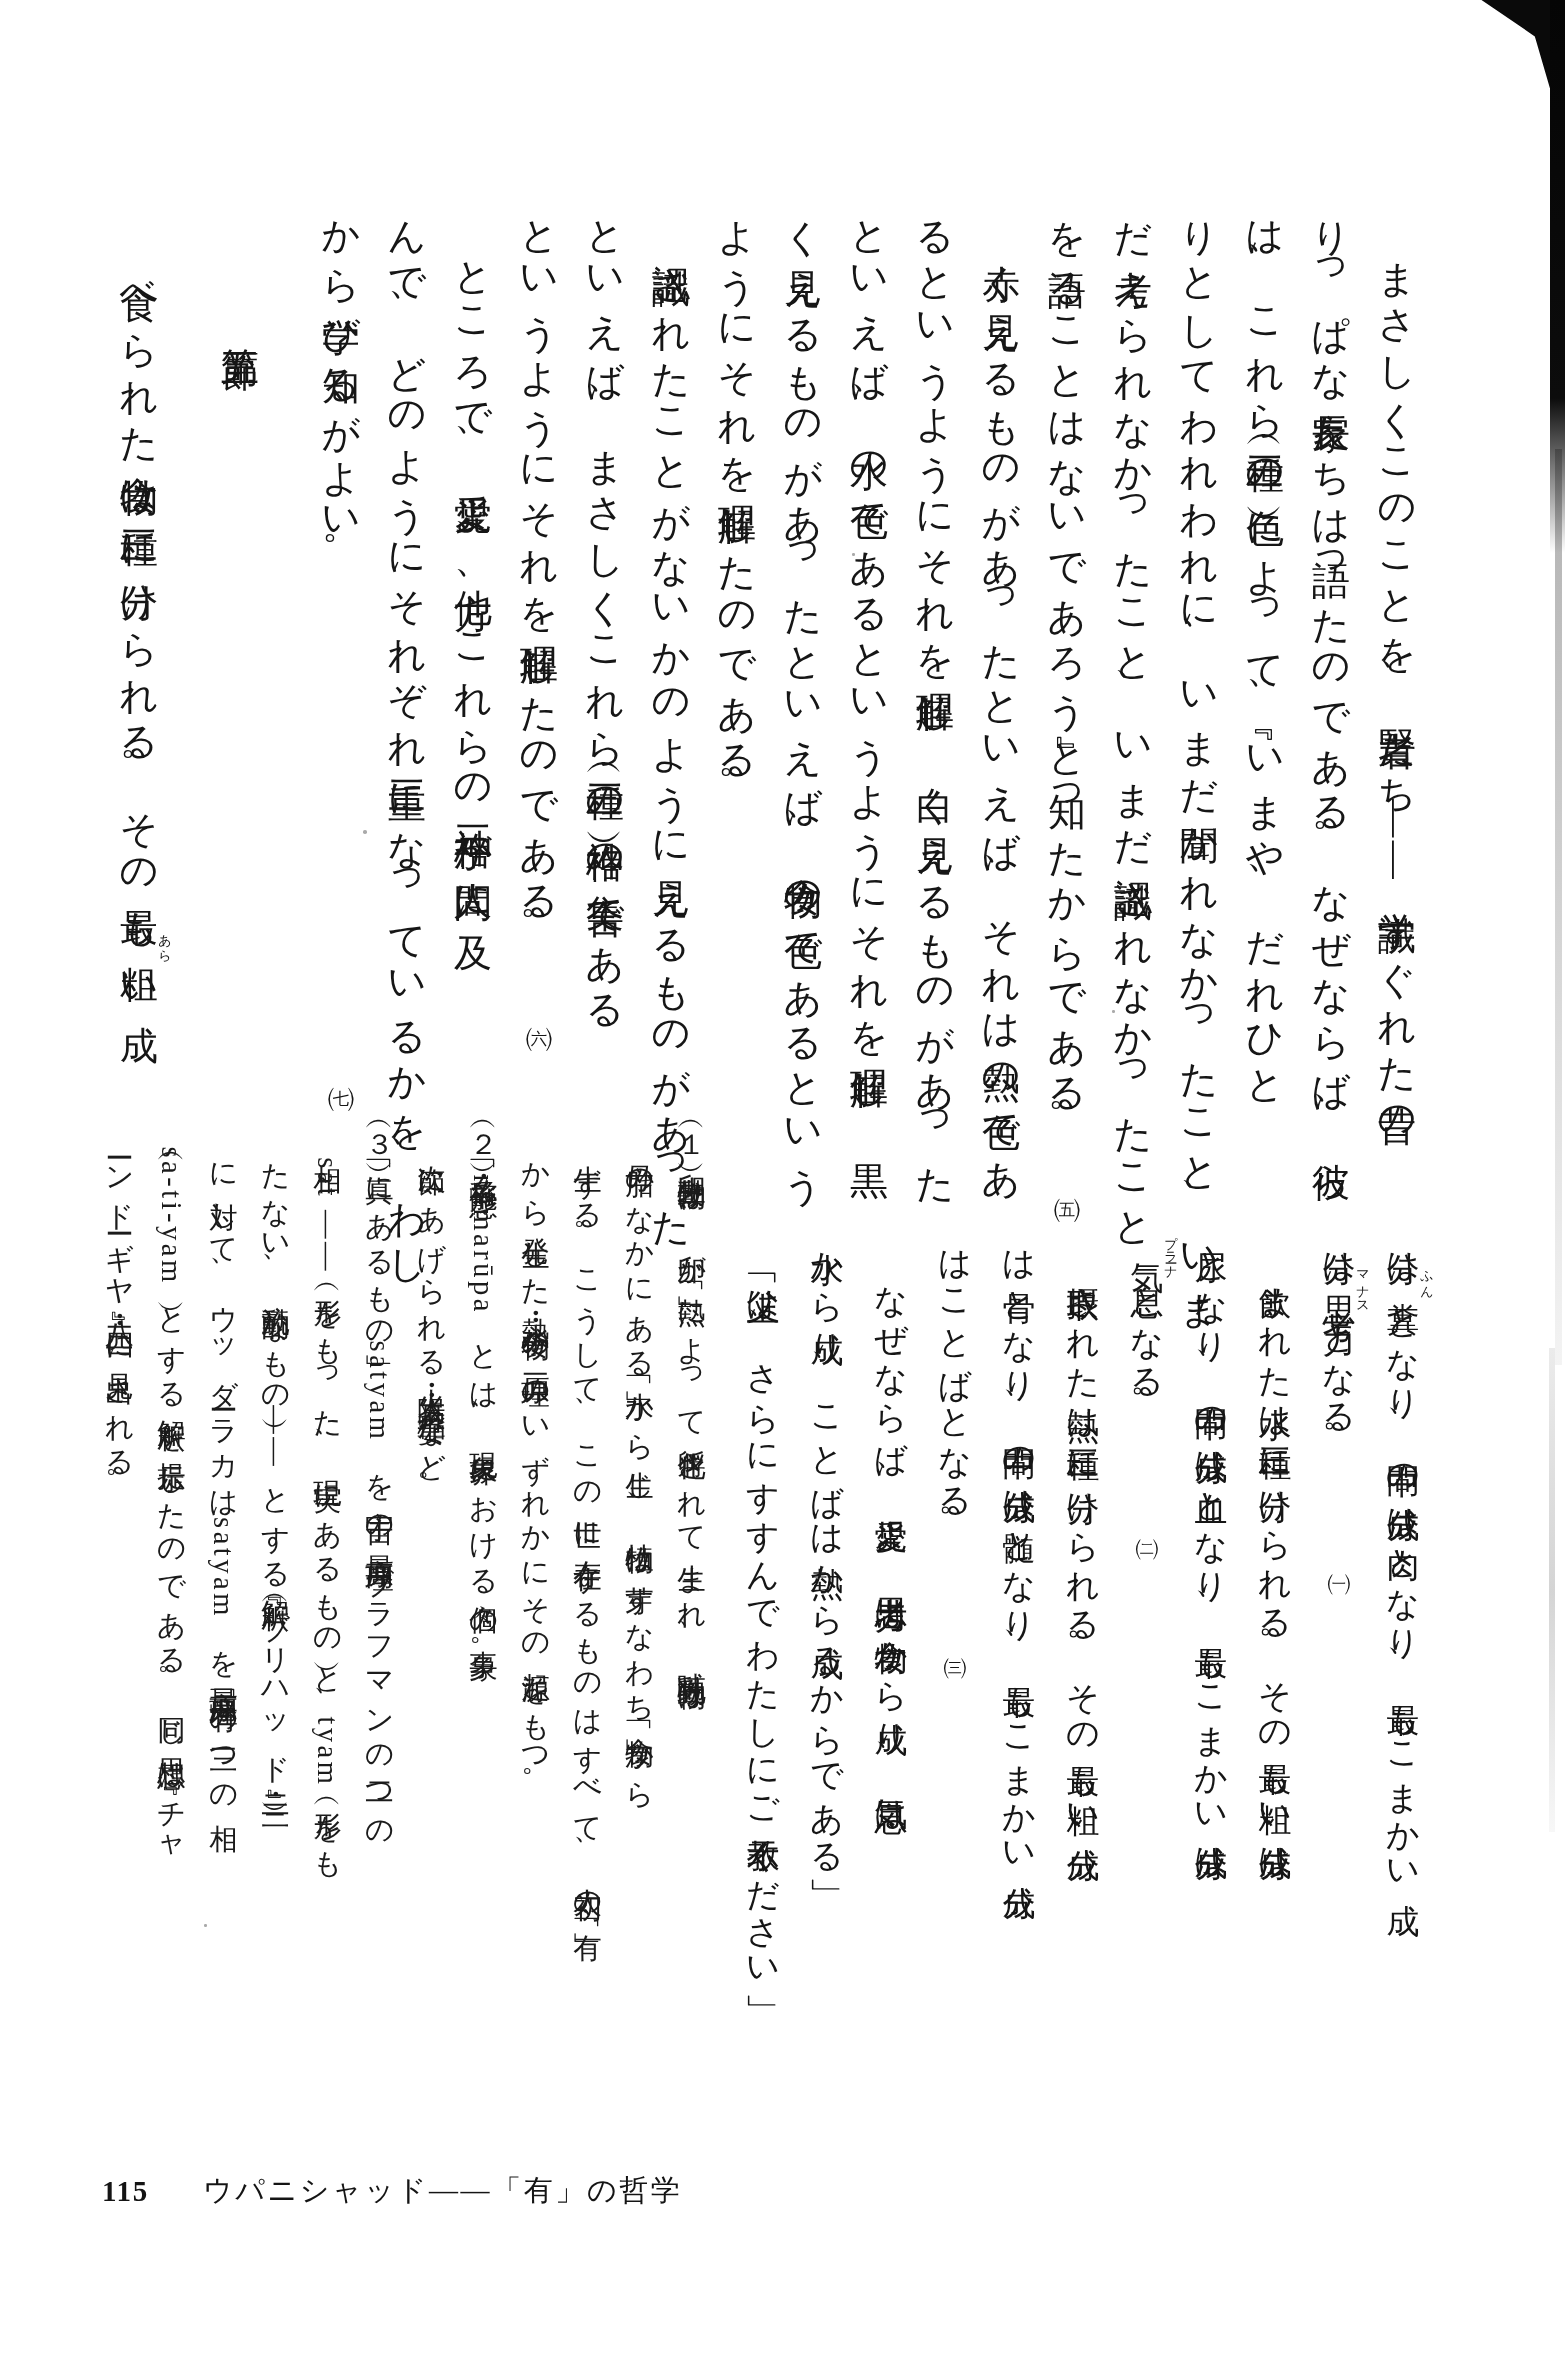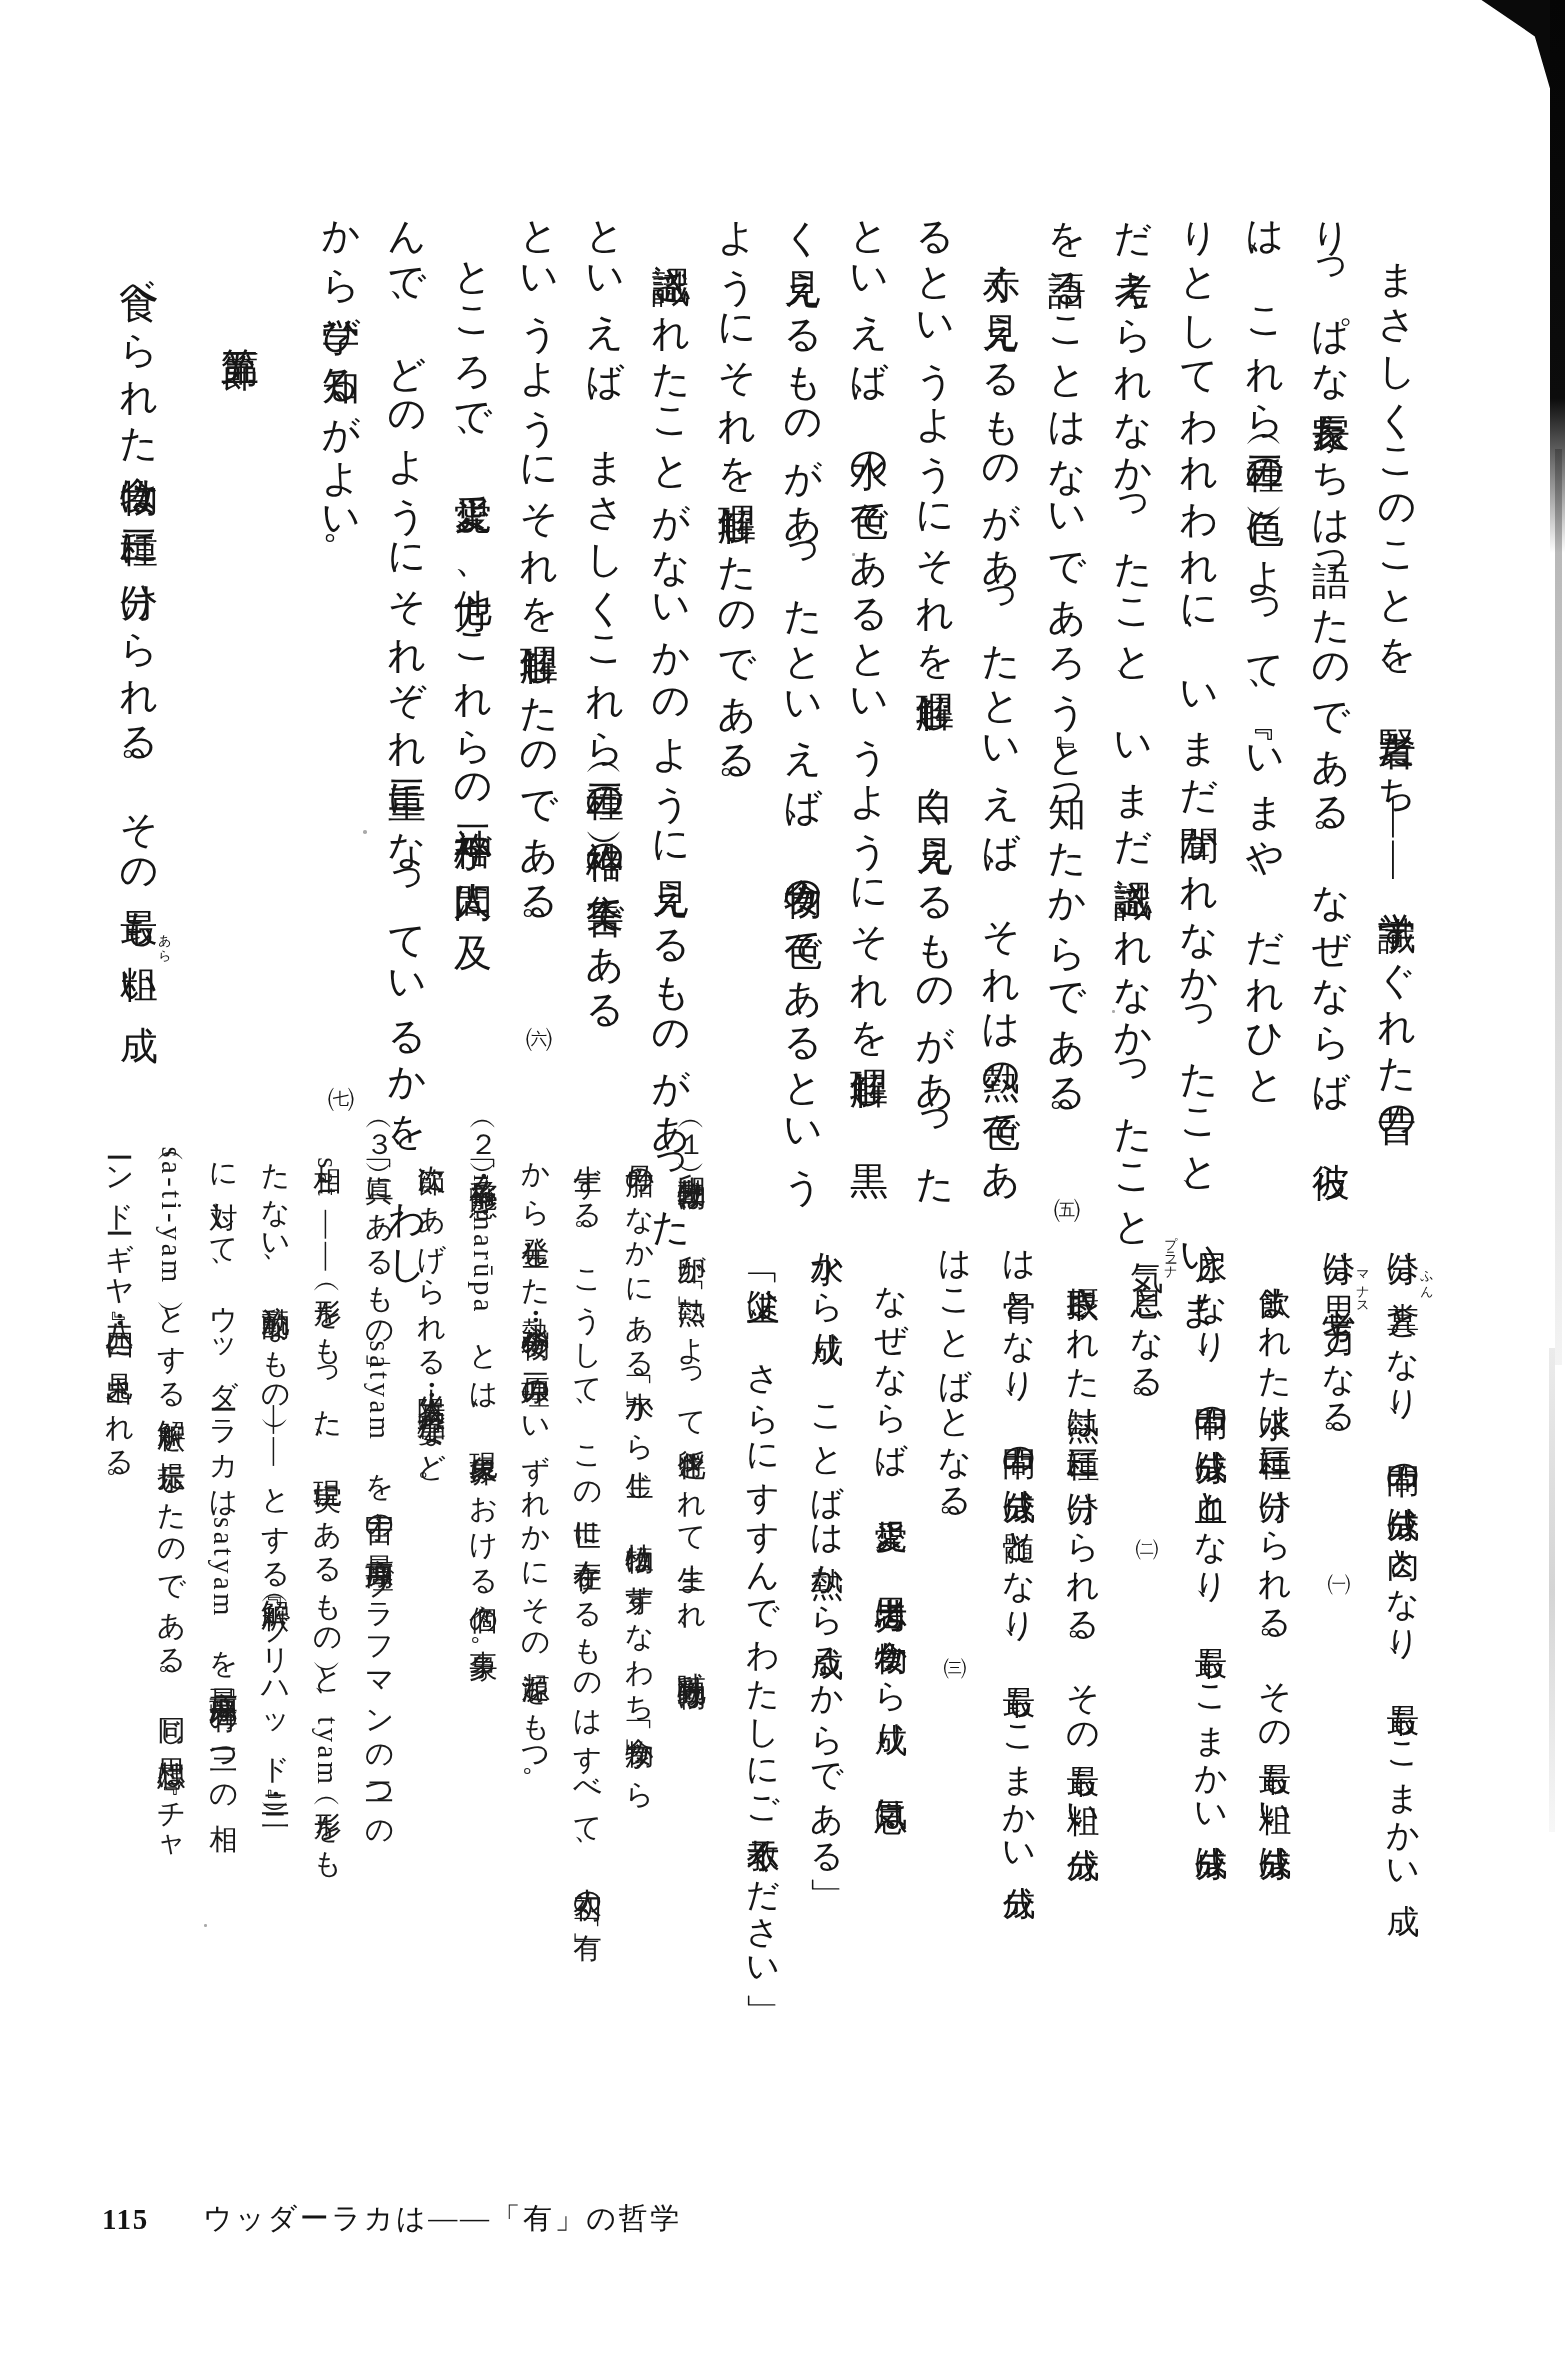--- a/index.html
+++ b/index.html
@@ -25,21 +25,21 @@
   #bottom-band{top:1227px;right:130px;height:882px;font-size:33px;letter-spacing:1.7px;line-height:64px;}
   
   #footnotes{top:1111px;right:848px;height:1085px;font-size:28.5px;letter-spacing:3.5px;line-height:52px;color:#1b1b1b;}
   .col.heading{margin-block-start:35px;margin-block-end:35px;}
   .marker{font-size:0.72em;letter-spacing:0;}
   ruby{ruby-position:over;}
   rt{font-size:13px;letter-spacing:0;font-family:"Liberation Serif","DejaVu Serif",serif;}
   
   #footer{
     position:absolute;left:102px;top:2171px;height:40px;
-    display:flex;align-items:center;font-size:29px;color:#141414;margin-top:28px;
+    display:flex;align-items:center;font-size:29px;color:#141414;
   }
   #footer .pageno{font-weight:bold;letter-spacing:1.7px;}
   #footer .running{margin-left:54px;letter-spacing:2.6px;}
   
   .artifact{position:absolute;pointer-events:none;}
   #corner-blot{
     top:0;right:0;width:116px;height:140px;background:#0a0a0a;
     clip-path:polygon(28% 0,100% 0,100% 100%,74% 26%);
   }
   #edge-bar{
@@ -112,15 +112,15 @@
     <div class="col">（３）「真にあるもの」satyam を宇宙の最高原理ブラフマンの二つの</div>
     <div class="col" style="padding-top: 32px;">相 sat ——（形をもった、現実にあるもの）と、tyam（形をも</div>
     <div class="col" style="padding-top: 32px;">たない、流動的なもの）——とする解釈（『ブリハッド』二・三）</div>
     <div class="col" style="padding-top: 32px;">に対して、ウッダーラカは satyam を最高原理「有」の三つの相</div>
     <div class="col" style="padding-top: 32px;">（sa-ti-yam）とする解釈を提示したのである。同じ思想は『チャ</div>
     <div class="col" style="padding-top: 32px;">ーンドーギヤ』八・三・四に見出される。</div>
   </section>
 
 <footer id="footer">
   <span class="pageno">115</span>
-  <span class="running">ウッダーラカは——「有」の哲学</span>
+  <span class="running">ウパニシャッド——「有」の哲学</span>
 </footer>
 
 
 </body></html>

